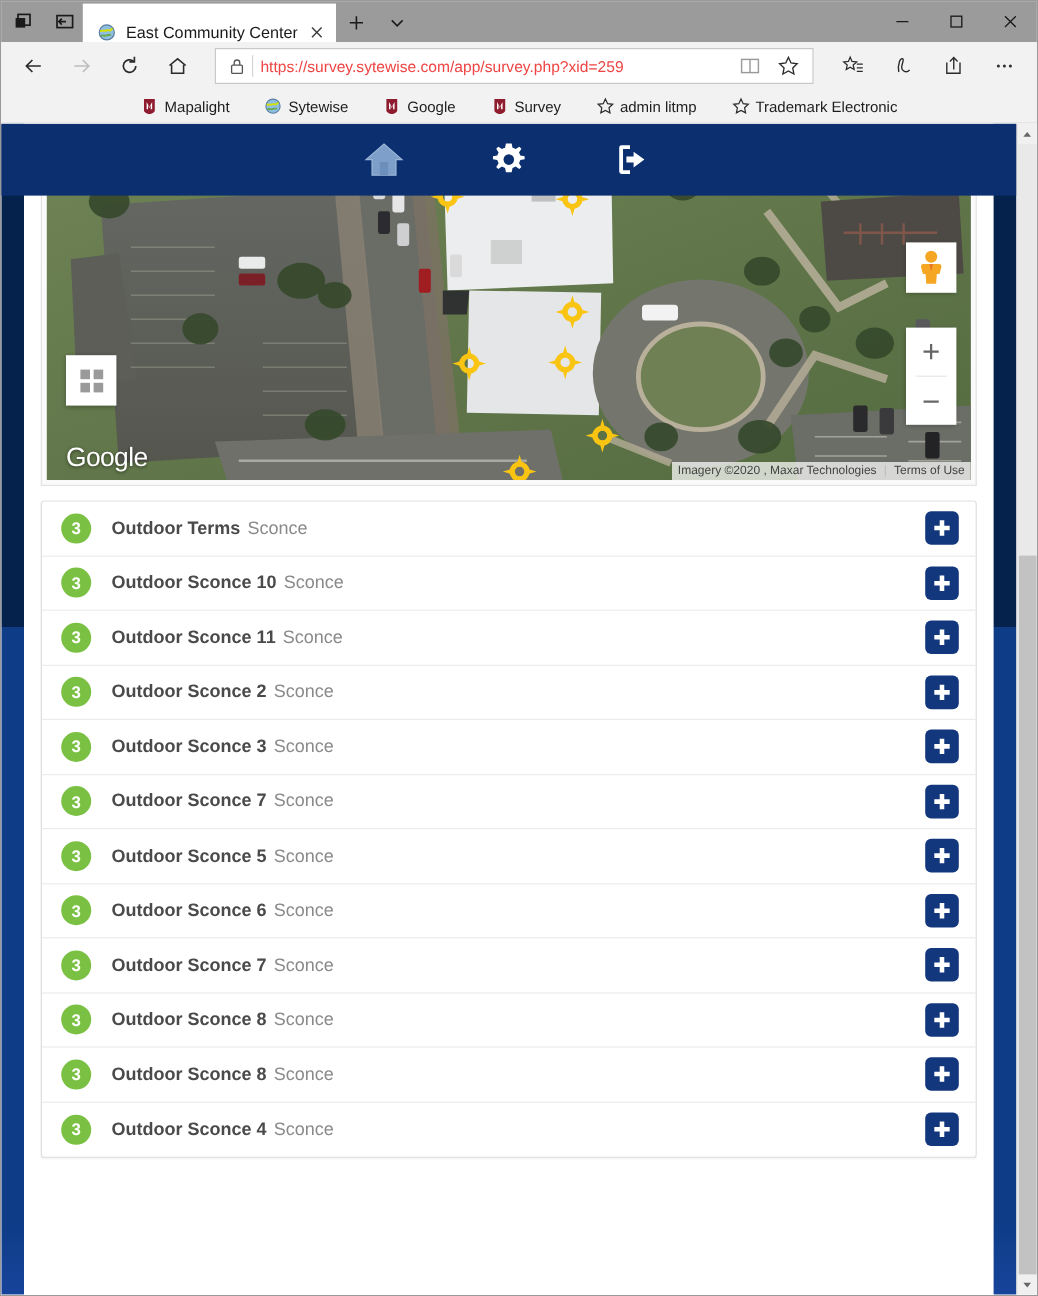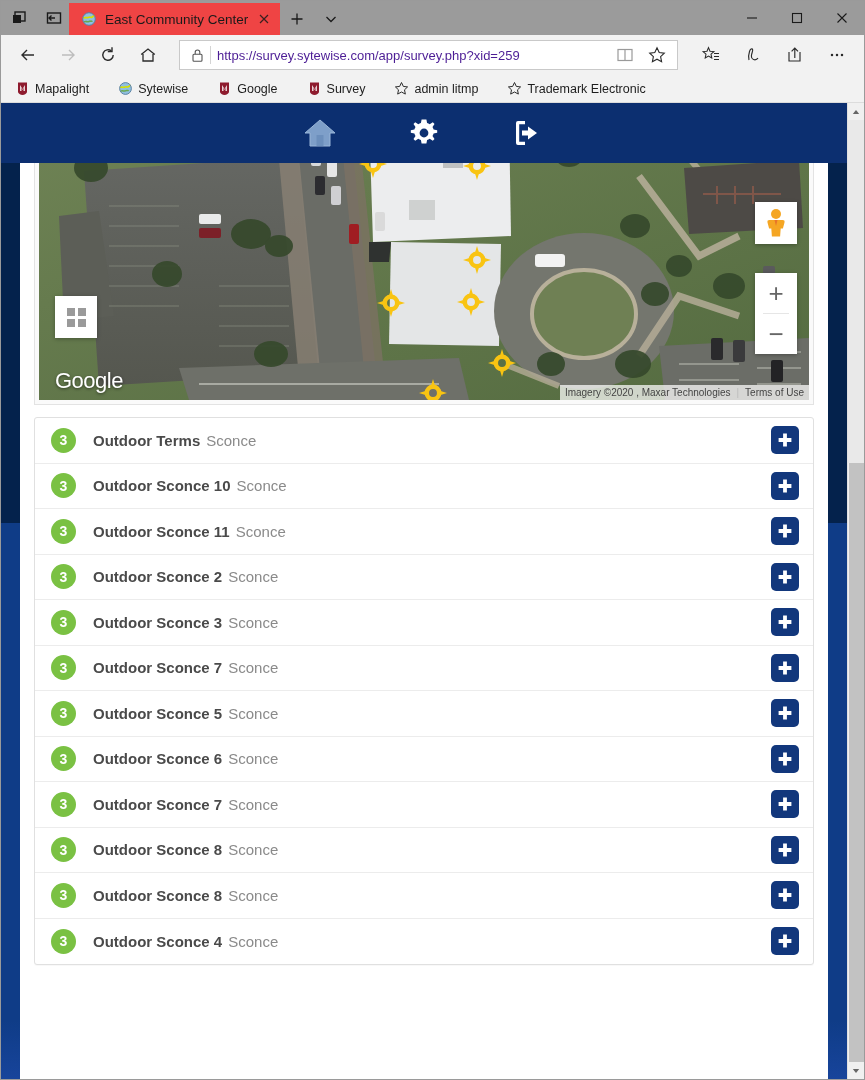--- a/index.html
+++ b/index.html
@@ -27,22 +27,22 @@
     flex: 0 0 34px;
     position: relative;
   }
   .tabstrip-leftbtns {
     display: flex; align-items: center;
     height: 34px; padding: 0 6px 0 10px; gap: 16px;
   }
   .chrome-icon { width: 18px; height: 18px; display: block; }
   .browser-tab {
     height: 32px;
-    background: #ef4444;
-    display: flex; align-items: center;
+    background: #ffffff;
+    display: flex; align-items: flex-end;
     padding: 0 8px 0 12px;
     min-width: 196px; max-width: 260px;
     gap: 8px;
     border-radius: 0;
   }
   .tab-favicon { width: 16px; height: 16px; flex: 0 0 16px; }
   .tab-title {
     font-size: 13.5px; color: #1a1a1a; white-space: nowrap;
     overflow: hidden; text-overflow: ellipsis; flex: 1 1 auto;
   }
@@ -73,34 +73,34 @@
   }
   .urlbox {
     flex: 1 1 auto; height: 30px; margin: 0 6px 0 10px;
     background: #ffffff; border: 1px solid #c9c9c9;
     display: flex; align-items: center; padding: 0 4px;
     max-width: 505px;
   }
   .lock-wrap { width: 26px; display: flex; justify-content: center; }
   .url-sep { width: 1px; height: 18px; background: #d4d4d4; margin: 0 6px 0 0; }
   .url-text {
-    flex: 1 1 auto; font-size: 13px; color: #4c1d95;
+    flex: 1 1 auto; font-size: 13px; color: #ef4444;
     white-space: nowrap; overflow: hidden;
     font-family: "Liberation Sans", sans-serif;
   }
   .url-right { display: flex; align-items: center; gap: 4px; padding-right: 2px; }
   .url-ibtn { width: 28px; height: 26px; display: flex; align-items: center; justify-content: center; }
   .tb-right { display: flex; align-items: center; gap: 4px; margin-left: 6px; }
   .tb-btn { width: 38px; height: 32px; display: flex; align-items: center; justify-content: center; }
 
   
   .favbar {
     height: 28px; flex: 0 0 28px;
     background: #f2f2f2; border-bottom: 1px solid #dcdcdc;
-    display: flex; align-items: center; padding: 0 8px; gap: 17px;
+    display: flex; align-items: center; padding: 0 8px; gap: 17px; justify-content: center;
   }
   .fav-item {
     display: flex; align-items: center; gap: 5px;
     padding: 2px 6px; height: 22px;
   }
   .fav-label { font-size: 12.5px; color: #1d1d1d; white-space: nowrap; }
   .fav-ico { width: 15px; height: 15px; flex: 0 0 15px; }
 
   
   .viewport {

